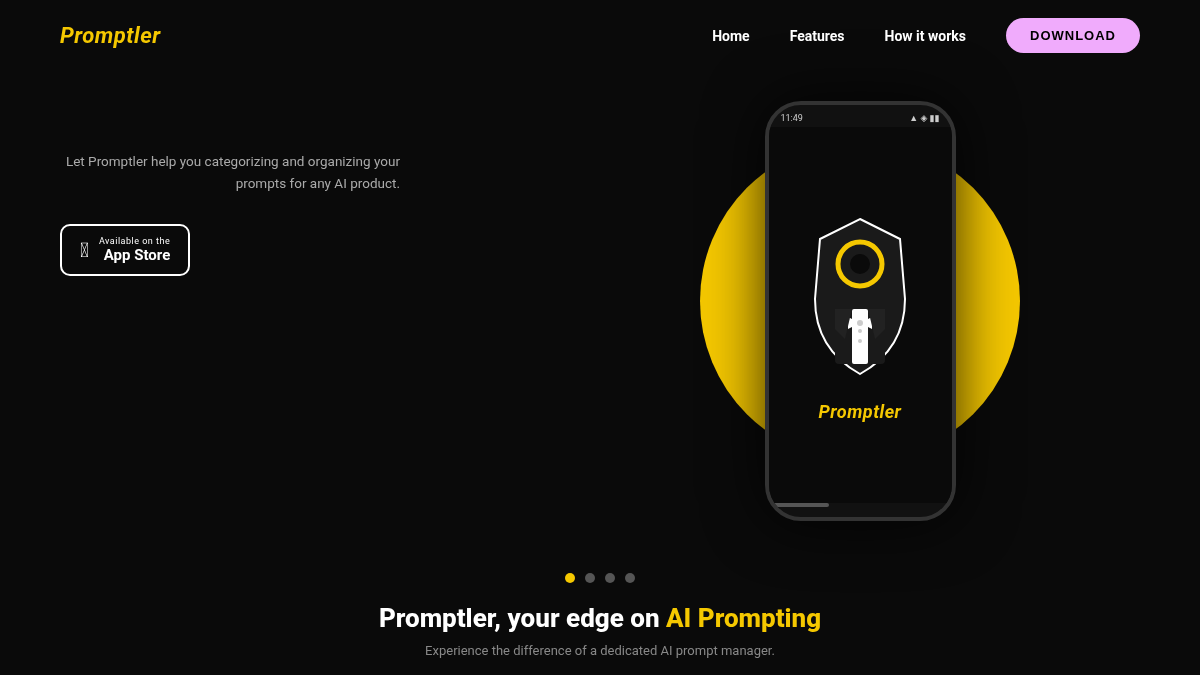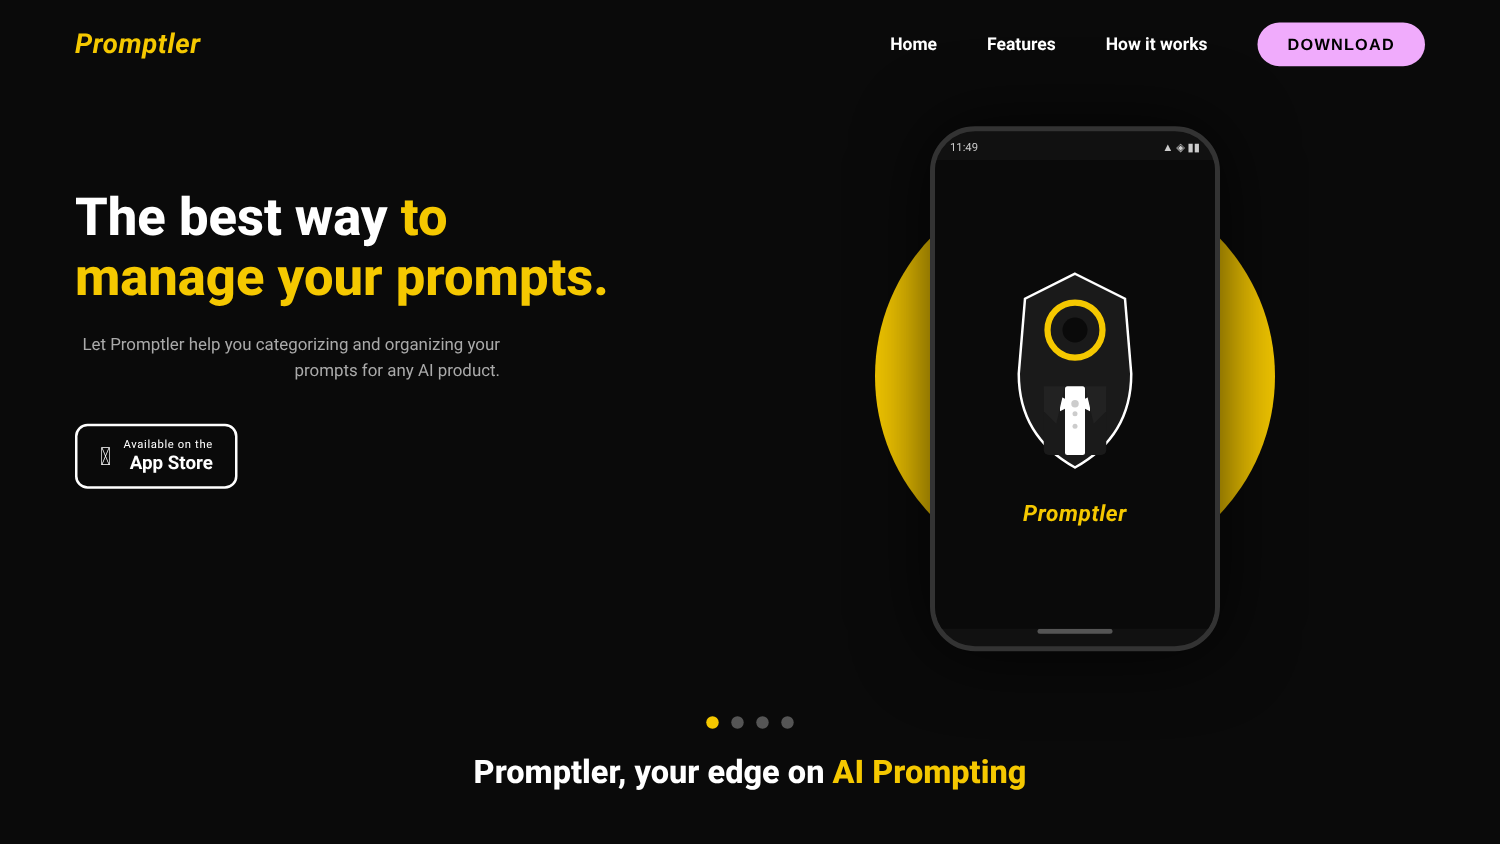--- a/index.html
+++ b/index.html
@@ -148,29 +148,28 @@
       border-radius: 50%;
       top: 50px;
       left: 50%;
       transform: translateX(-50%);
       z-index: 1;
     }
 
     .phone-mockup {
       position: relative;
       z-index: 2;
-      width: 232px;
+      width: 191px;
       height: 420px;
       background: #111111;
       border-radius: 36px;
       border: 4px solid #333333;
       box-shadow: 0 0 60px rgba(0,0,0,0.8);
       display: flex;
       flex-direction: column;
-      align-items: center;
       overflow: hidden;
       margin-top: 10px;
     }
 
     .phone-notch-bar {
       width: 100%;
       display: flex;
       justify-content: space-between;
       align-items: center;
       padding: 8px 12px 4px 12px;
@@ -260,24 +259,20 @@
   <div class="nav-links">
     <a class="nav-link">Home</a>
     <a class="nav-link">Features</a>
     <a class="nav-link">How it works</a>
     <button class="nav-download-btn">DOWNLOAD</button>
   </div>
 </nav>
 
 <section class="hero">
   <div class="hero-left">
-    <h1 class="hero-heading">
-      <span class="white-text">The best way </span><span class="yellow-text">to</span><br>
-      <span class="yellow-text">manage your prompts.</span>
-    </h1>
     <p class="hero-subtext">Let Promptler help you categorizing and organizing your prompts for any AI product.</p>
     <a class="app-store-btn">
       <span class="app-store-icon"></span>
       <div class="app-store-text">
         <span class="app-store-available">Available on the</span>
         <span class="app-store-name">App Store</span>
       </div>
     </a>
   </div>
 
@@ -324,13 +319,14 @@
   <div class="dot active"></div>
   <div class="dot"></div>
   <div class="dot"></div>
   <div class="dot"></div>
 </div>
 
 <div class="bottom-section">
   <h2 class="bottom-title">
     <span class="white-text">Promptler, your edge on </span><span class="yellow-text">AI Prompting</span>
   </h2>
+  <p class="bottom-subtitle">Experience the difference of a dedicated AI prompt manager.</p>
 </div>
 
 </body></html>

